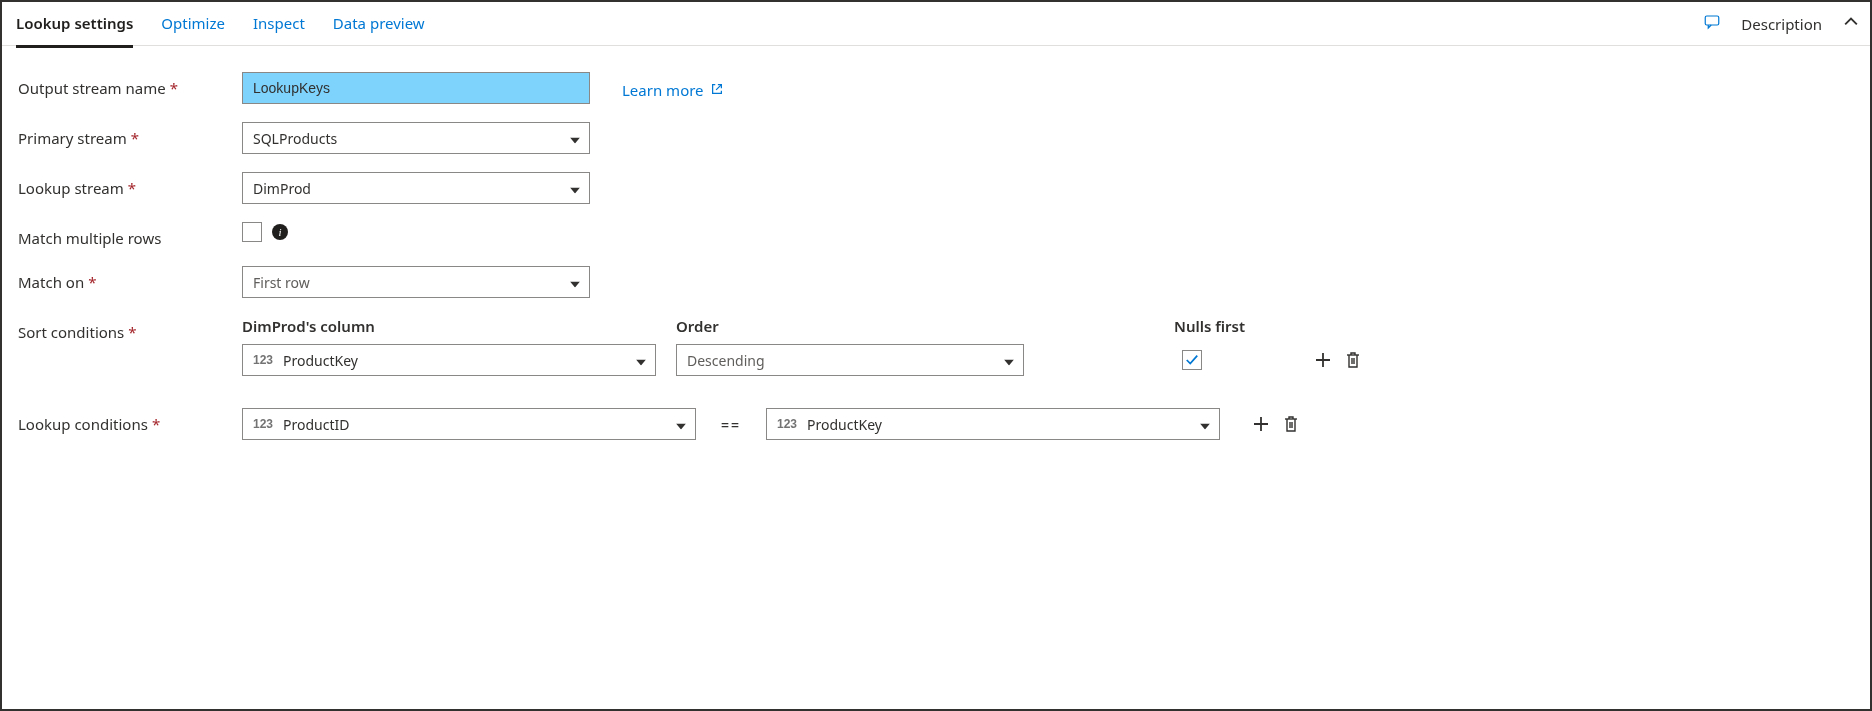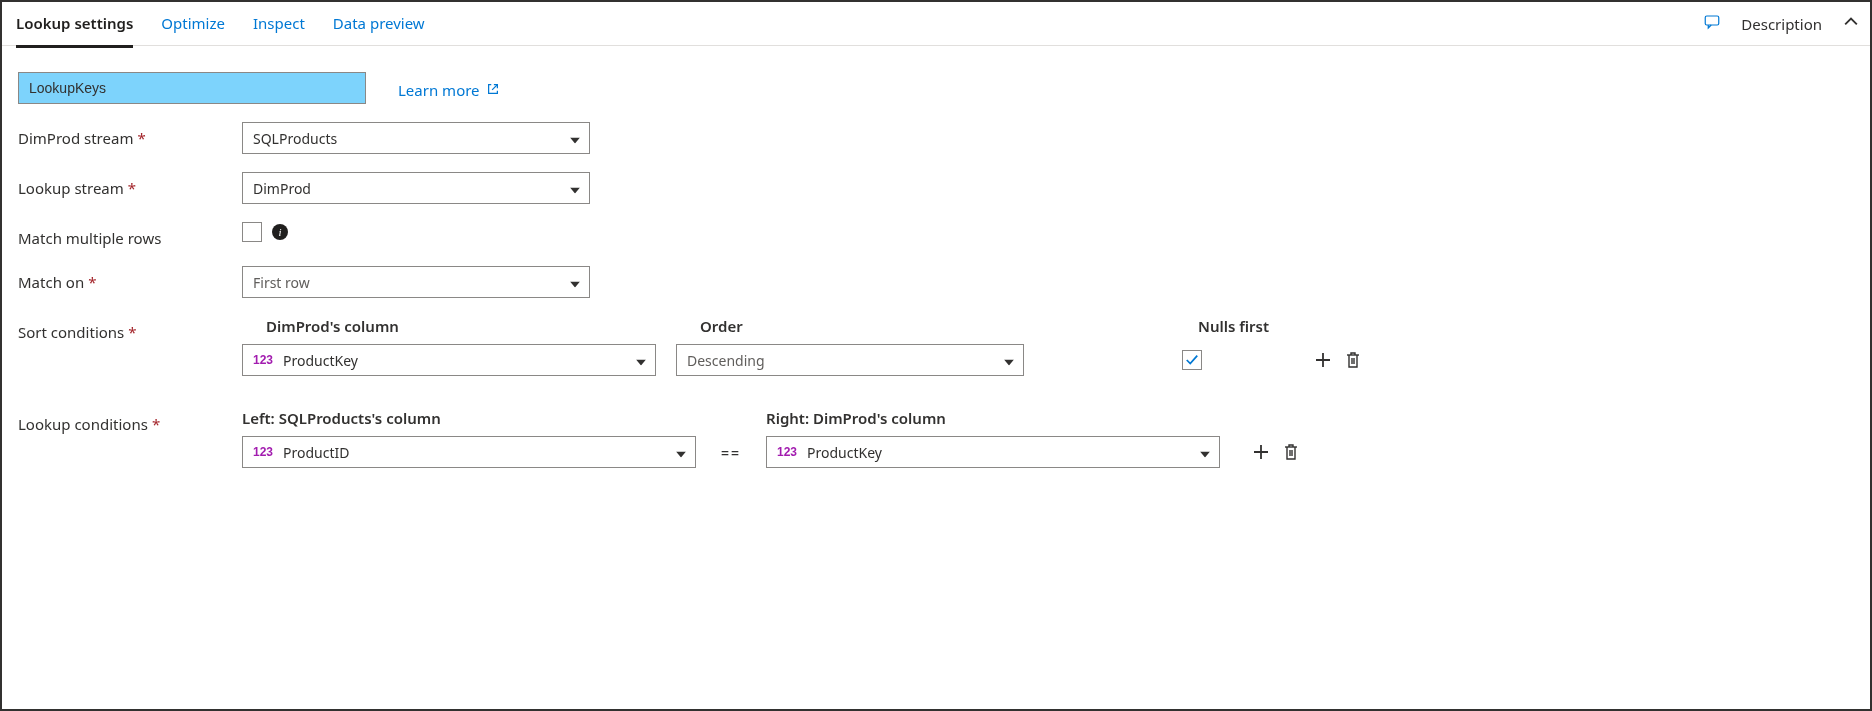--- a/index.html
+++ b/index.html
@@ -161,21 +161,21 @@
   }
 
   
   .sub-headers {
     display: flex;
     gap: 20px;
     font-weight: 600;
     font-size: 15px;
     margin-bottom: 8px;
   }
-  .sub-headers .h-col   { width: 414px; margin-left: 24px; }
+  .sub-headers .h-col   { width: 414px; }
   .sub-headers .h-order { width: 348px; }
   .sub-headers .h-gap   { width: 110px; }
   .sub-headers .h-nulls { width: 80px; text-align: left; }
 
   .sort-row, .lookup-row {
     display: flex;
     align-items: center;
     gap: 20px;
   }
   .nulls-cell {
@@ -190,21 +190,21 @@
     gap: 12px;
     margin-left: 40px;
   }
   .icon-btn { cursor: pointer; display: inline-flex; }
   .icon-btn svg { width: 18px; height: 18px; }
 
   .type-badge {
     font-family: "Segoe UI", sans-serif;
     font-weight: 700;
     font-size: 12px;
-    color: #a21caf;
+    color: #737373;
     margin-right: 10px;
   }
 
   .lookup-headers {
     display: flex;
     gap: 20px;
     font-weight: 600;
     font-size: 15px;
     margin-bottom: 8px;
     align-items: center;
@@ -244,38 +244,41 @@
     <span class="collapse-btn">
       <svg viewBox="0 0 12 8" fill="none" stroke="#323130" stroke-width="1.6">
         <path d="M1 6 L6 1 L11 6"></path>
       </svg>
     </span>
   </div>
 
   <div class="form-area">
 
     <div class="row">
+      <div class="label-col">
+        <span>Output stream name</span><span class="req">*</span>
+      </div>
       <div class="control-col">
         <input class="text-input" type="text" value="LookupKeys" style="">
         <a class="learn-more">
           <span>Learn more</span>
           <span>
             <svg viewBox="0 0 16 16" fill="none" stroke="#0078d4" stroke-width="1.4">
               <path d="M6 3 H3 V13 H13 V10"></path>
               <path d="M9 3 H13 V7"></path>
               <path d="M13 3 L7 9"></path>
             </svg>
           </span>
         </a>
       </div>
     </div>
 
     <div class="row">
       <div class="label-col">
-        <span>DimProd stream</span><span class="req">*</span>
+        <span>Primary stream</span><span class="req">*</span>
       </div>
       <div class="control-col">
         <div class="select-wrap">
           <div class="select-input">
               <span>SQLProducts</span>
             </div>
           <span class="caret">
             <svg viewBox="0 0 10 6">
                 <path d="M0 0 L5 6 L10 0 Z" fill="#323130"></path>
               </svg>
@@ -388,25 +391,20 @@
           </div>
         </div>
       </div>
     </div>
 
     <div class="row" style="margin-top:14px;">
       <div class="label-col">
         <span>Lookup conditions</span><span class="req">*</span>
       </div>
       <div style="display:flex;flex-direction:column;">
-        <div class="lookup-headers">
-          <div class="h-left">Left: SQLProducts's column</div>
-          <div class="h-eq"></div>
-          <div class="h-right">Right: DimProd's column</div>
-        </div>
         <div class="lookup-row">
           <div class="select-wrap col">
             <div class="select-input">
               <span class="type-badge">123</span>
               <span>ProductID</span>
             </div>
             <span class="caret">
               <svg viewBox="0 0 10 6">
                   <path d="M0 0 L5 6 L10 0 Z" fill="#323130"></path>
                 </svg>

